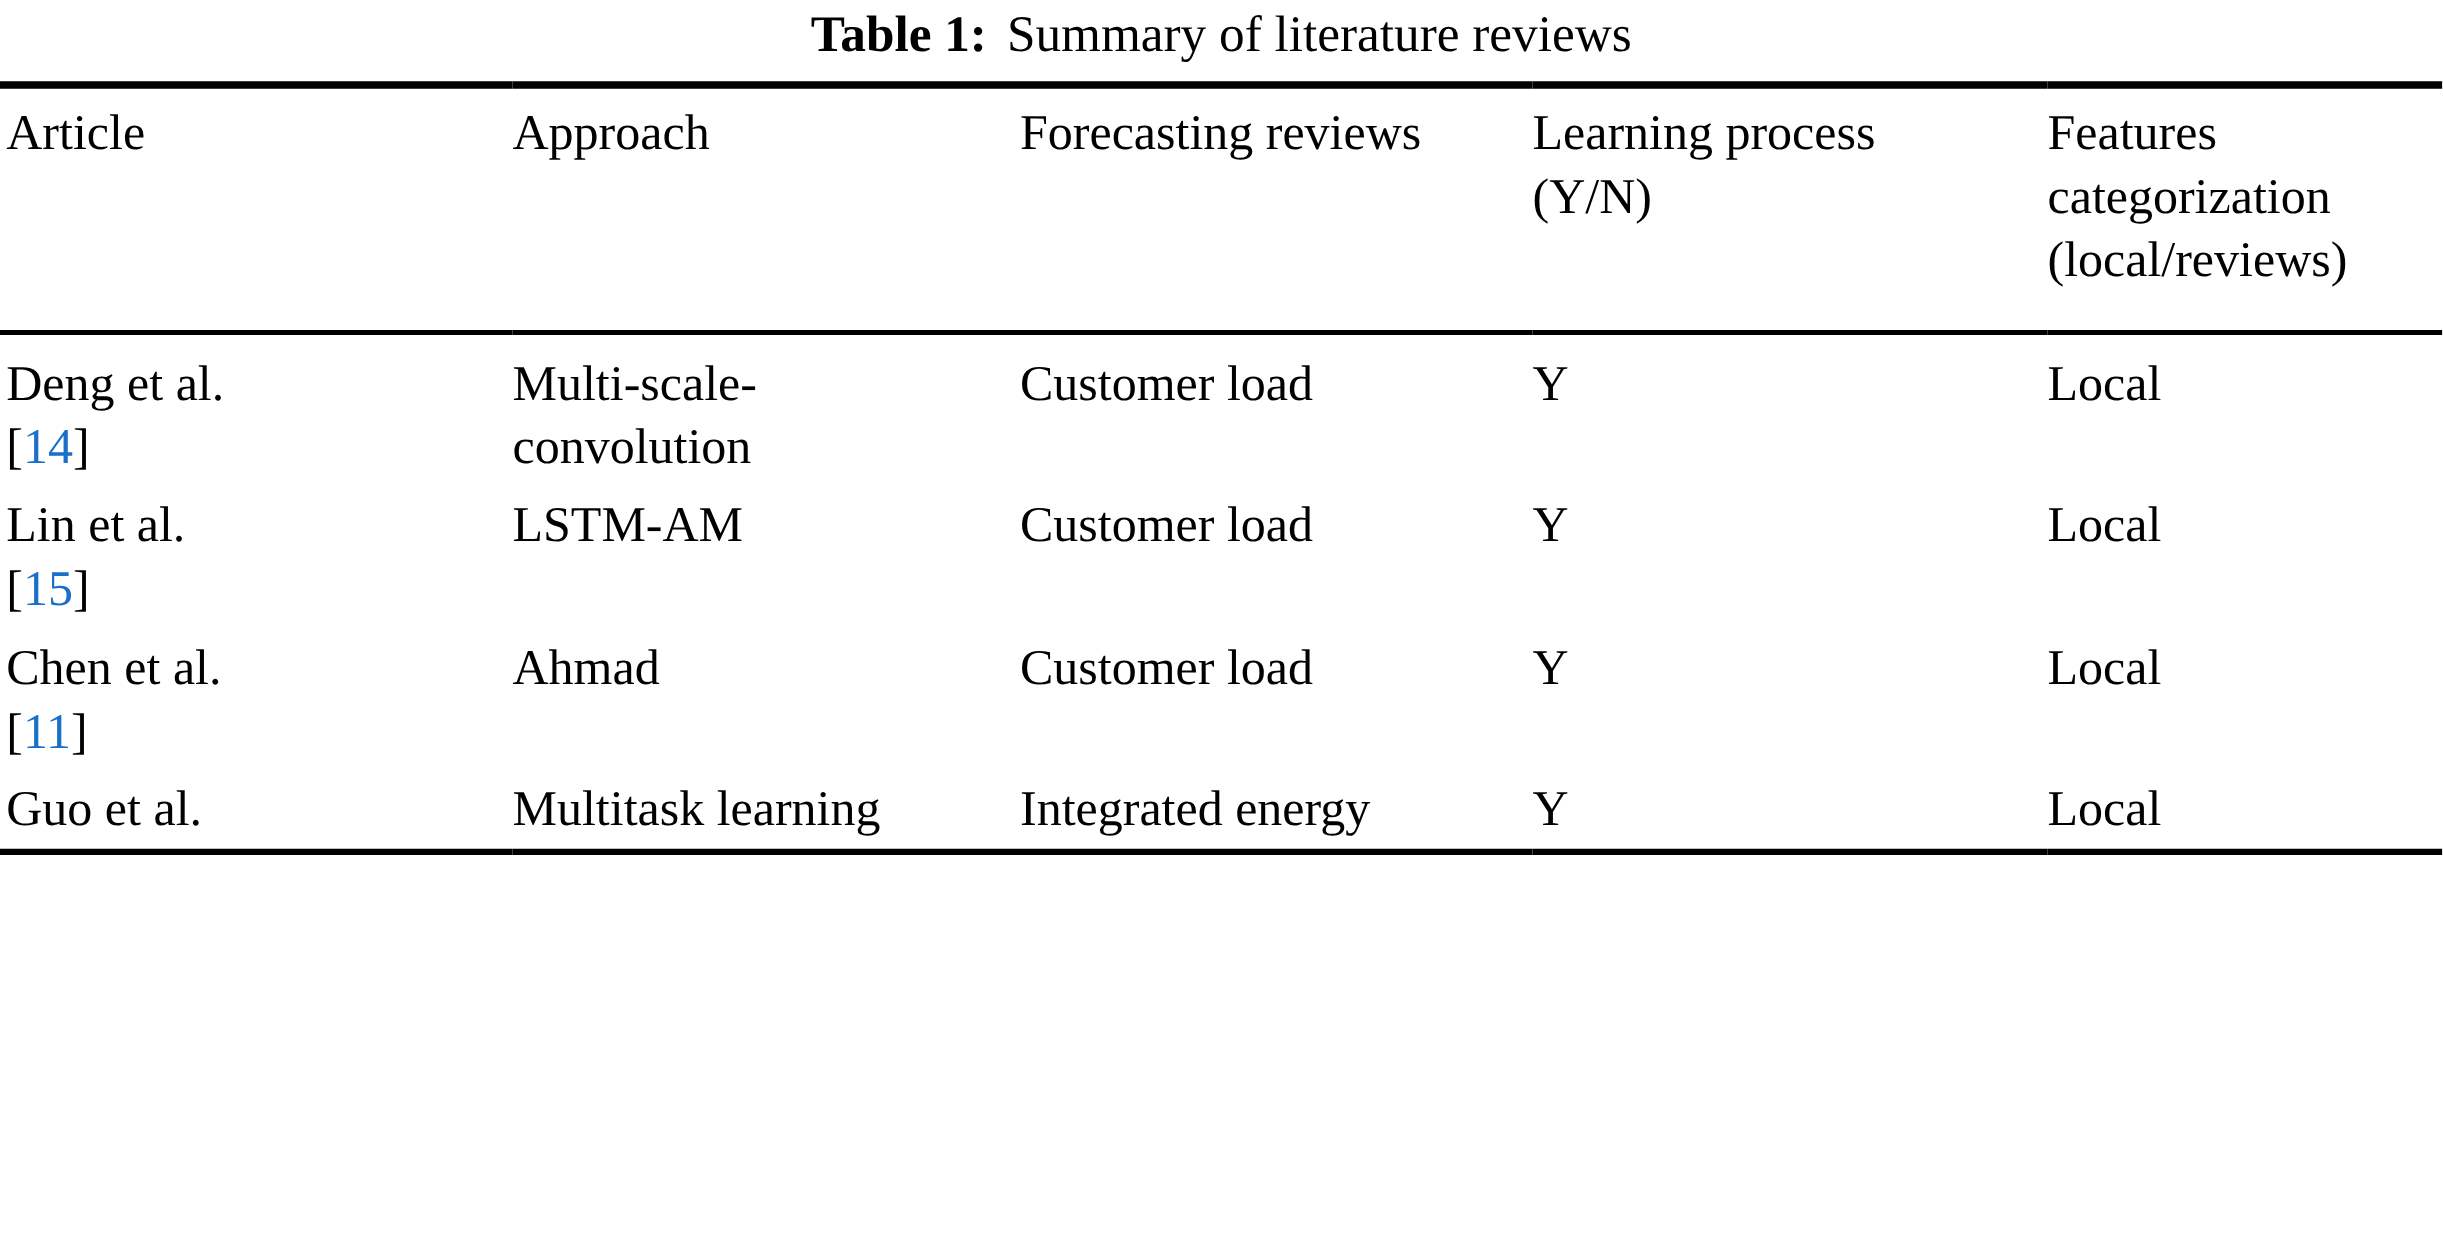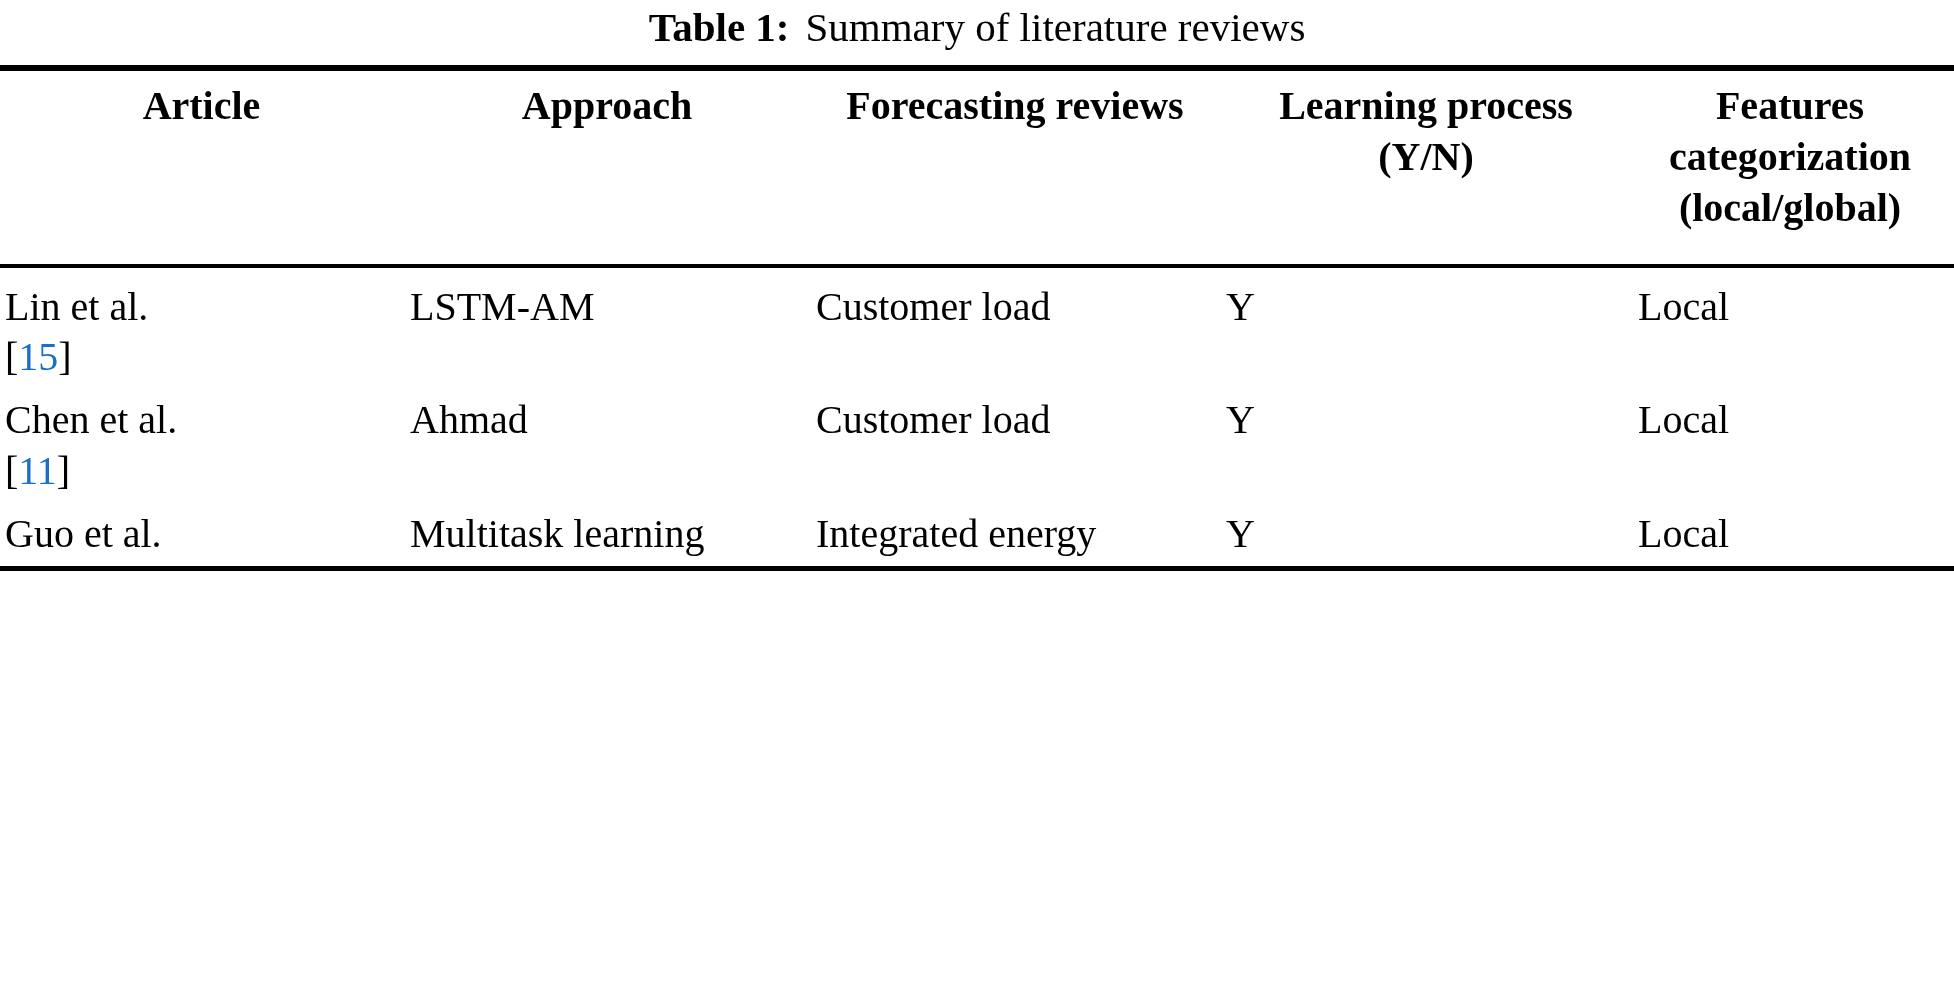--- a/index.html
+++ b/index.html
@@ -28,22 +28,22 @@
   }
   table.lit {
     width: 100%;
     border-collapse: collapse;
     font-size: 40px;
     line-height: 1.27;
     border-top: 6px solid #000000;
     border-bottom: 5px solid #000000;
   }
   table.lit th {
-    font-weight: bold;
-    text-align: center;
+    font-weight: normal;
+    text-align: left;
     vertical-align: top;
     padding: 10px 12px 30px 0;
     border-bottom: 4px solid #000000;
     white-space: pre-line;
   }
   table.lit td {
     vertical-align: top;
     text-align: left;
     padding: 6px 12px 6px 0;
     white-space: pre-line;
@@ -80,24 +80,33 @@
     </colgroup>
     <thead>
       <tr>
         <th>Article</th>
         <th>Approach</th>
         <th>Forecasting reviews</th>
         <th>Learning process
 (Y/N)</th>
         <th>Features
 categorization
-(local/global)</th>
+(local/reviews)</th>
       </tr>
     </thead>
     <tbody>
+      <tr>
+        <td><span>Deng et al.</span>
+          <span>[</span><a class="ref">14</a><span>]</span></td>
+        <td>Multi-scale-
+convolution</td>
+        <td>Customer load</td>
+        <td>Y</td>
+        <td>Local</td>
+      </tr>
       <tr>
         <td><span>Lin et al.</span>
           <span>[</span><a class="ref">15</a><span>]</span></td>
         <td>LSTM-AM</td>
         <td>Customer load</td>
         <td>Y</td>
         <td>Local</td>
       </tr>
       <tr>
         <td><span>Chen et al.</span>

